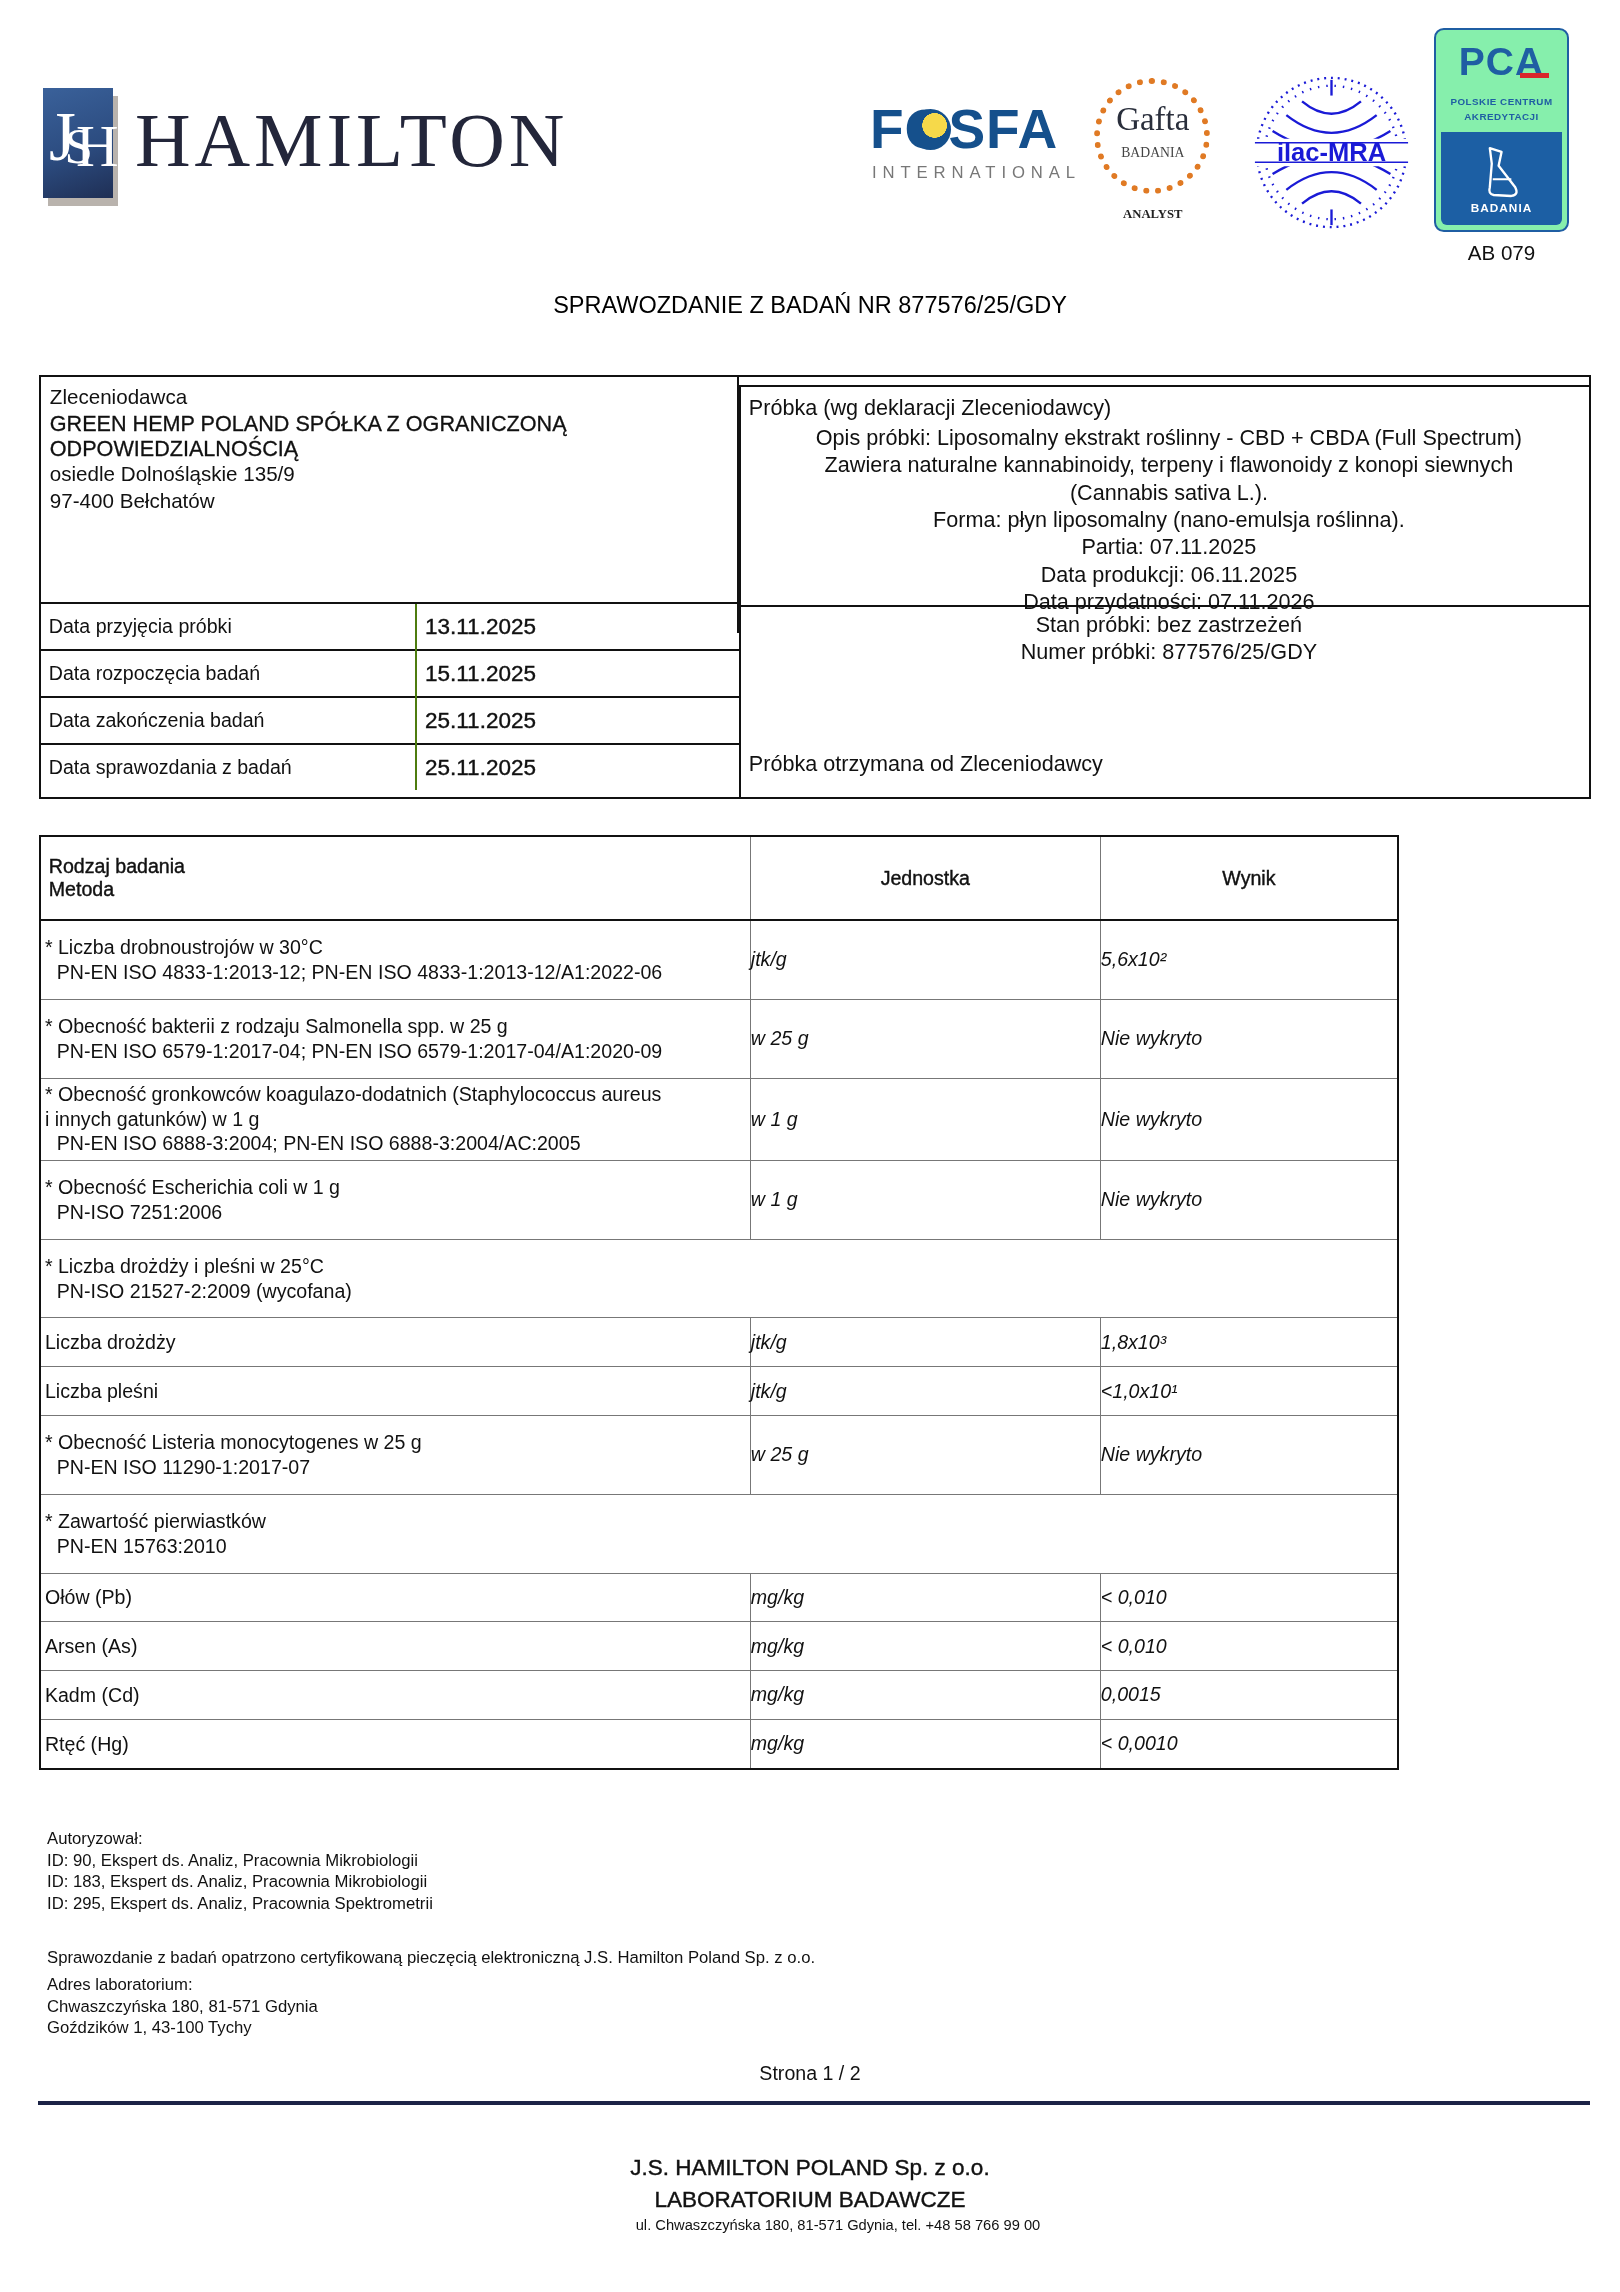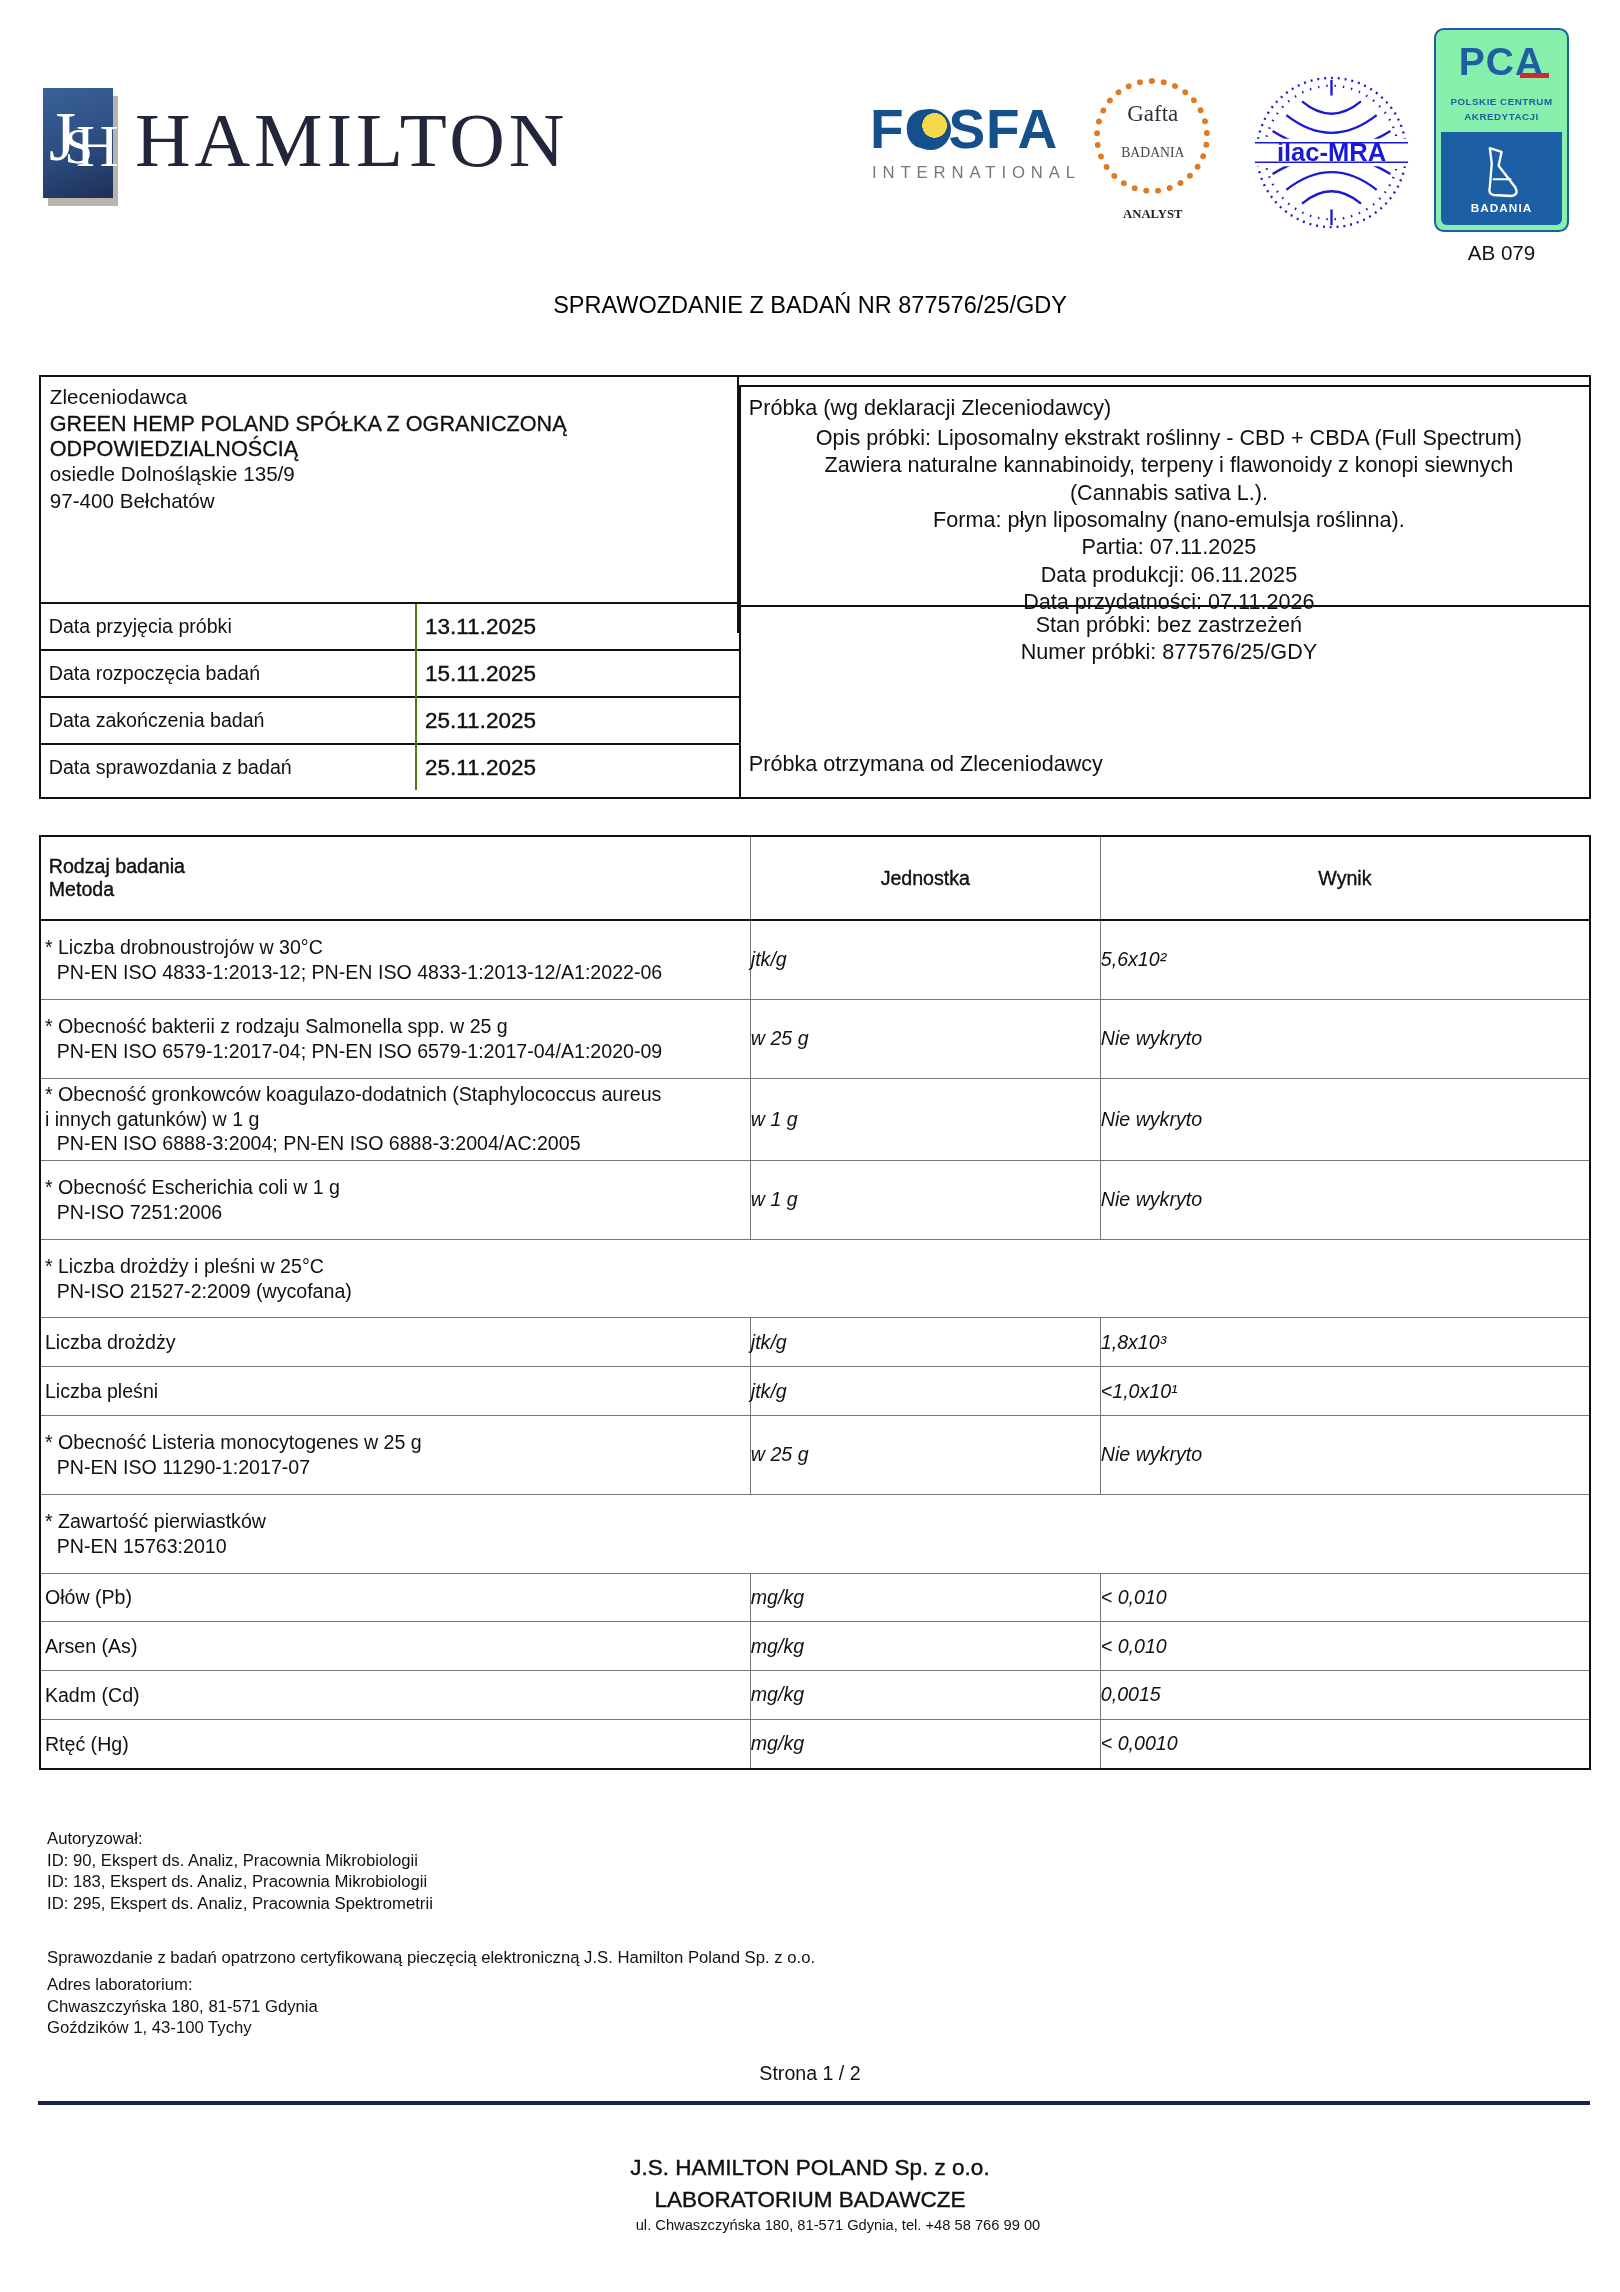--- a/index.html
+++ b/index.html
@@ -22,21 +22,21 @@
   #fosfa { left:870px; top:102px; width:206px; height:88px; }
   #fosfa-word { position:absolute; left:0; top:0; font-size:55px; font-weight:bold; color:#15508c; letter-spacing:1px; line-height:1; }
   #fosfa-globe { position:absolute; left:40px; top:6.9px; width:41px; height:41px; border-radius:50%;
                  background:radial-gradient(circle at 60% 40%,#f6d94a 0 35%,#15508c 36% 100%); }
   #fosfa-sub { position:absolute; left:2px; top:61px; font-size:16.7px; letter-spacing:5.9px; color:#777; }
 
   #gafta { left:1092px; top:74px; width:132px; height:157px; }
   #gafta-ring { position:absolute; left:2px; top:3.9px; width:116px; height:116px; border-radius:50%;
                 border:6.9px dotted #e07a24; box-sizing:border-box; }
   #gafta-word { position:absolute; left:9.8px; top:27.4px; width:102px; text-align:center;
-                font-family:"Liberation Serif","DejaVu Serif",serif; font-size:23px; color:#2a2f3c; }
+                font-family:"Liberation Serif","DejaVu Serif",serif; font-size:33px; color:#2a2f3c; }
   #gafta-approved { position:absolute; left:9.8px; top:71px; width:102px; text-align:center;
                 font-family:"Liberation Serif","DejaVu Serif",serif; font-size:13.7px; color:#444; }
   #gafta-analyst { position:absolute; left:9.8px; top:133px; width:102px; text-align:center;
                 font-family:"Liberation Serif","DejaVu Serif",serif; font-size:12.7px; font-weight:bold; color:#222; }
 
   #ilac { left:1251px; top:72px; width:161px; height:161px; }
 
   #pca { left:1434px; top:28px; width:135px; height:206px; }
   #pca-box { position:absolute; left:0; top:0; width:135px; height:204px; border:2.9px solid #1f5ea3;
              border-radius:9.8px; box-sizing:border-box; overflow:hidden; background:#86efac; }
@@ -63,21 +63,21 @@
   #dates-table td { border-top:2px solid #111; height:45px; padding:0 0 0 7.8px; font-size:19.6px; }
   #dates-table td.val { border-left:2px solid #4d7c0f; font-size:22.5px; -webkit-text-stroke:0.4px #111; width:314px; }
   #dates-table tr:first-child td { height:45px; }
   #sample-cell { position:absolute; left:698px; top:7.8px; right:0; height:222px; border-top:2px solid #111; border-left:2px solid #111; border-bottom:2px solid #111; box-sizing:border-box; padding:5.9px 0 0 7.8px; }
   #sample-cell2 { position:absolute; left:698px; top:230px; right:0; bottom:0; border-left:2px solid #111; box-sizing:border-box; padding:3.9px 0 0 7.8px; }
   .sline { font-size:21.6px; line-height:27.4px;text-align:center; }
   #sample-head { font-size:21.6px; line-height:29px; margin-bottom:2px; }
   #sample-received { position:absolute; left:7.8px; bottom:19.6px; font-size:21.6px; }
 
   
-  #results { left:39px; top:835px; width:1552px; border-collapse:collapse; }
+  #results { left:39px; top:835px; width:1360px; border-collapse:collapse; }
   #results th, #results td { border:1px solid #777; font-size:19.6px; padding:0; }
   #results { border:2.5px solid #111; }
   #results th { height:82px; font-weight:normal; -webkit-text-stroke:0.4px #111; border-bottom:2.5px solid #111; }
   #results th.first { text-align:left; padding-left:7.8px; line-height:23.5px; font-size:19.6px; }
   #results td.name { text-align:left; padding:3.9px 0 3.9px 3.9px; line-height:24.5px; vertical-align:middle; }
   #results td.c { text-align:left;font-style:italic; }
   #results tr.tall td { height:70px; }
   #results tr.tall3 td { height:70px; }
   #results tr.short td { height:40px; }
   .method { padding-left:11.8px; display:block; }

